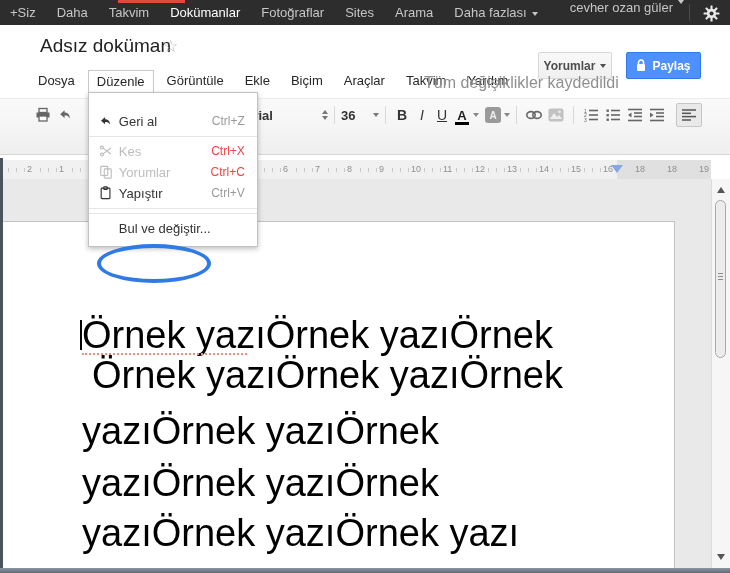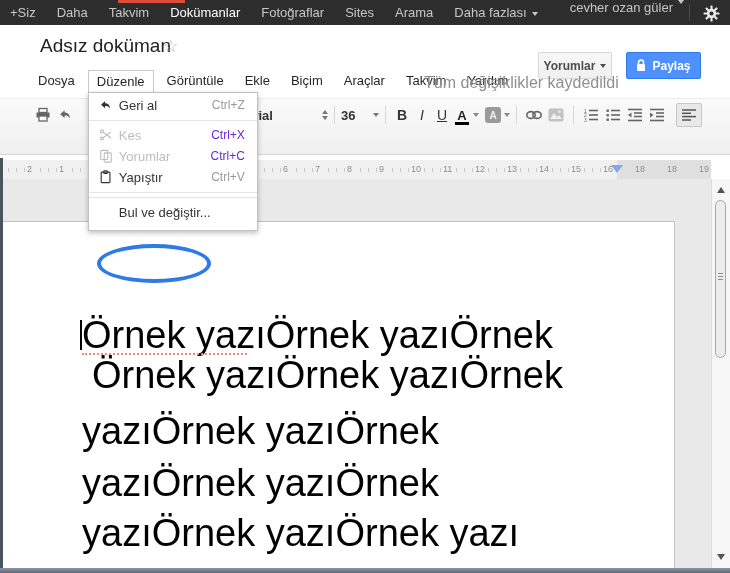--- a/index.html
+++ b/index.html
@@ -22,27 +22,27 @@
        font-size:12px;font-weight:bold;display:flex;align-items:center;justify-content:center;cursor:pointer;}
   #comments-btn{left:538px;width:74px;background:linear-gradient(#f8f8f8,#f0f0f0);border:1px solid #d8d8d8;color:#4d4d4d;}
   #share-btn{left:626px;width:75px;background:var(--share-blue,#4d90fe);border:1px solid #3079ed;color:#fff;gap:6px;}
   
   #menubar{position:absolute;left:30px;top:69px;height:23px;display:flex;align-items:center;}
   .mb-item{font-size:13px;color:#262626;padding:3px 8px;margin-right:5px;cursor:pointer;position:relative;}
   .mb-item.open{background:#fff;border:1px solid #c9c9c9;border-bottom:none;z-index:55;}
   #save-status{position:absolute;left:424px;top:74px;font-size:16px;color:#8f8f8f;}
   
   #edit-menu{position:absolute;left:-1px;top:100%;width:168px;background:#fff;border:1px solid #c2c2c2;
-             box-shadow:0 2px 5px rgba(0,0,0,.25);z-index:50;padding:2px 0 7px 0;}
+             box-shadow:0 2px 5px rgba(0,0,0,.25);z-index:50;padding:18px 0 7px 0;}
   .mi{height:21px;display:flex;align-items:center;color:#333;font-size:13px;cursor:pointer;}
   .mi .mi-icon{width:18px;margin-left:8px;display:flex;justify-content:center;}
   .mi .mi-label{margin-left:4px;flex:1;white-space:nowrap;}
   .mi .mi-short{margin-right:12px;color:#9a9a9a;font-size:12px;}
   .mi.disabled{color:#bdbdbd;cursor:default;}
-  .mi.disabled .mi-short{color:#6d28d9;}
+  .mi.disabled .mi-short{color:#ef4444;}
   .menu-sep{height:1px;background:#e5e5e5;margin:4px 0;}
   #annotation-ellipse{position:absolute;left:8px;top:151px;width:106px;height:31px;
       border:4px solid var(--annotation-blue,#2f7ae5);border-radius:50%;z-index:70;pointer-events:none;}
   
   #toolbar{position:absolute;left:0;top:98px;width:730px;height:57px;background:linear-gradient(#fafafa,#efefef);
            border-top:1px solid #ececec;border-bottom:1px solid #d6d6d6;box-sizing:border-box;}
   .tb-row{display:flex;align-items:center;height:32px;}
   .tb-row2{height:24px;padding-left:121px;}
   .ticon{width:22px;height:20px;display:flex;align-items:center;justify-content:center;color:#666;cursor:pointer;flex:none;}
   .tb-spacer{width:168px;flex:none;}

